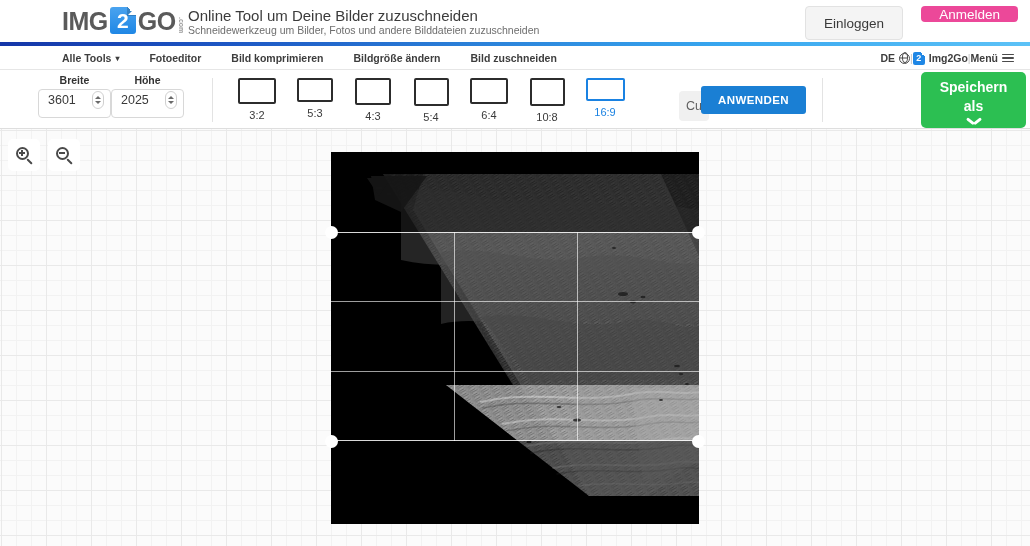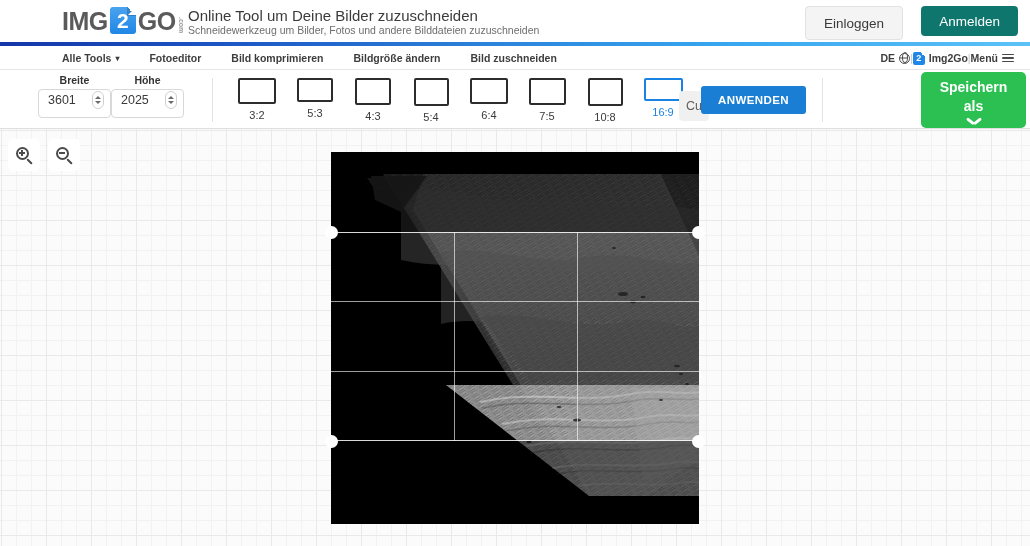--- a/index.html
+++ b/index.html
@@ -63,22 +63,22 @@
   .btn-login {
     position: absolute; right: 127px; top: 6px;
     height: 30px; padding: 16px 18px;
     background: #f4f4f4; border: 1px solid #e2e2e2; border-radius: 4px;
     font-size: 13.5px; color: #3a3a3a;
     display: flex; align-items: center; justify-content: center;
     cursor: pointer;
   }
   .btn-signup {
     position: absolute; right: 12px; top: 6px;
-    height: 30px; padding: 0 18px;
-    background: #0f766e; border: none; border-radius: 4px;
+    height: 16px; padding: 0 18px;
+    background: #ec4899; border: none; border-radius: 4px;
     font-size: 13.5px; color: #fff;
     display: flex; align-items: center; justify-content: center;
     cursor: pointer;
   }
 
   
   .blue-stripe {
     position: absolute; left: 0; top: 42px; width: 1030px; height: 4px;
     background: linear-gradient(90deg,#1536a8 0%, #1d57c4 22%, #2a7fd8 45%, #37a6ef 70%, #5cc2f7 100%);
   }
@@ -368,24 +368,20 @@
         <span class="box" style="width:36px;height:27px;"></span>
         <span class="lbl">4:3</span>
       </div>
       <div class="ratio">
         <span class="box" style="width:35px;height:28px;"></span>
         <span class="lbl">5:4</span>
       </div>
       <div class="ratio">
         <span class="box" style="width:38px;height:26px;"></span>
         <span class="lbl">6:4</span>
-      </div>
-      <div class="ratio">
-        <span class="box" style="width:37px;height:27px;"></span>
-        <span class="lbl">7:5</span>
       </div>
       <div class="ratio">
         <span class="box" style="width:35px;height:28px;"></span>
         <span class="lbl">10:8</span>
       </div>
       <div class="ratio active">
         <span class="box" style="width:39px;height:23px;"></span>
         <span class="lbl">16:9</span>
       </div>
     </div>

